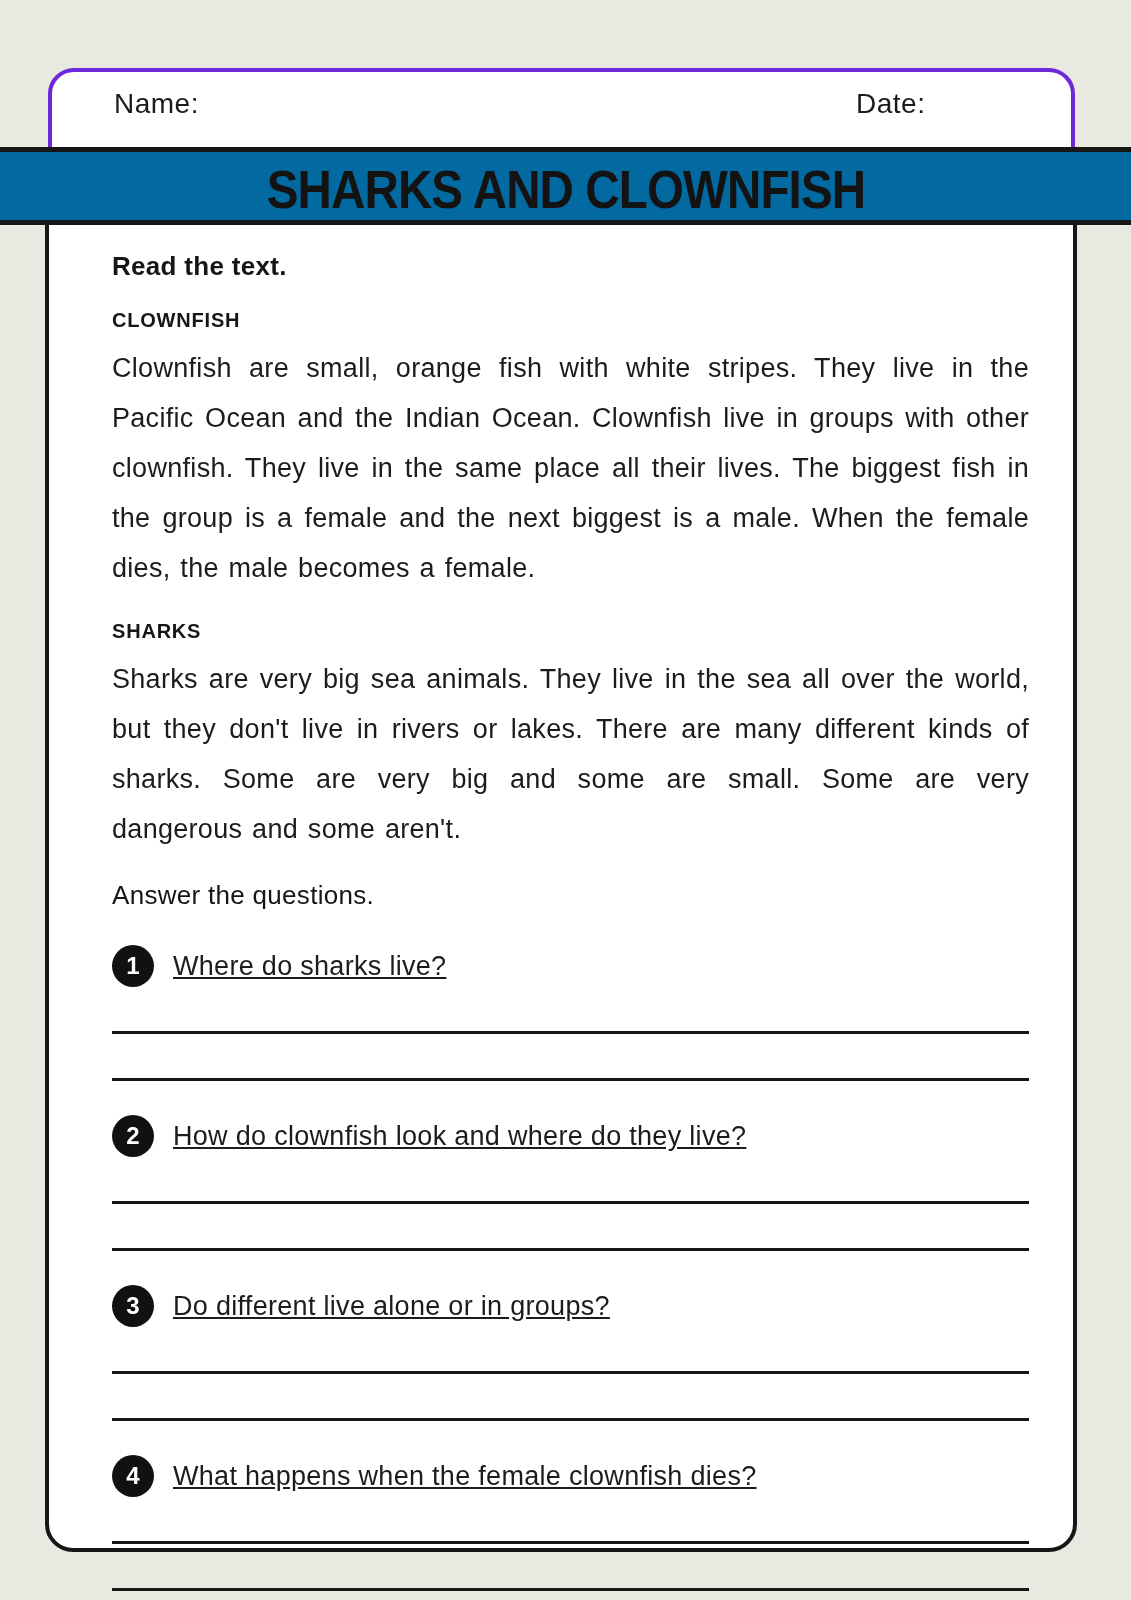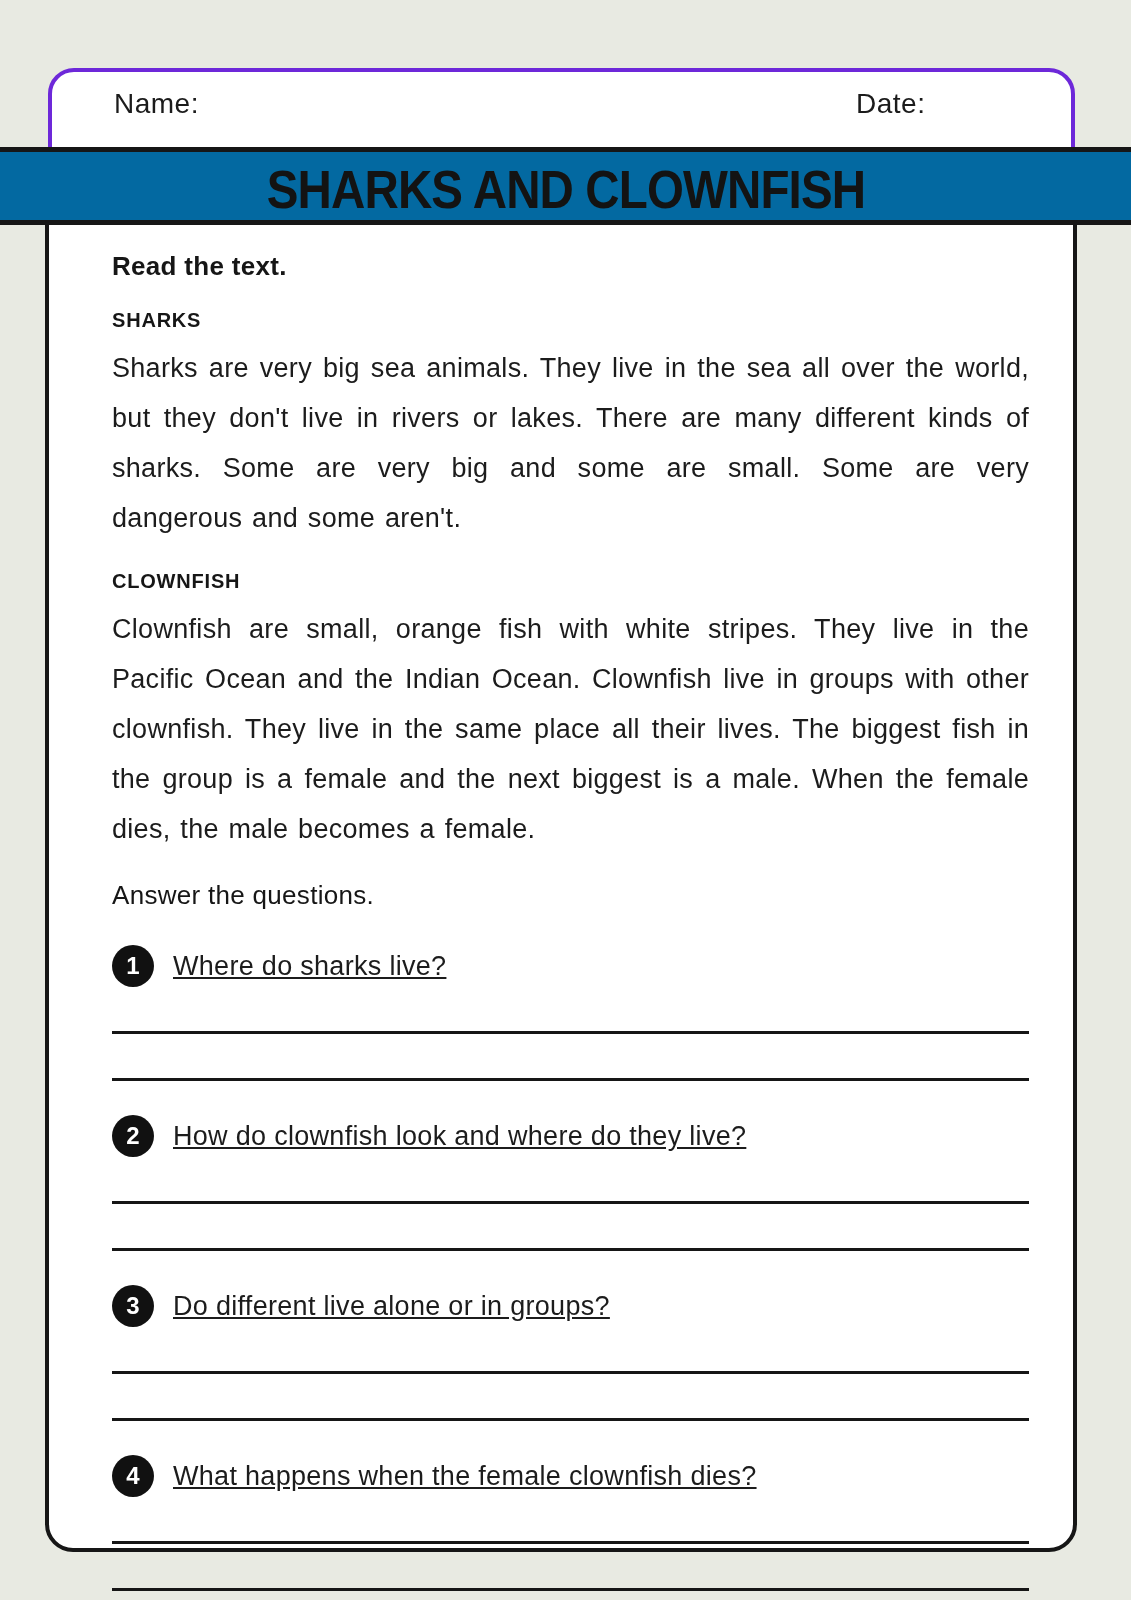--- a/index.html
+++ b/index.html
@@ -143,29 +143,29 @@
 
 <div class="title-band">
   <div class="page-title">SHARKS AND CLOWNFISH</div>
 </div>
 
 <div class="main-box">
 
   <div class="instruction">Read the text.</div>
 
   <div>
+    <div class="passage-heading">CLOWNFISH</div>
+    <div class="passage-body">Clownfish are small, orange fish with white stripes. They live in the Pacific Ocean and the Indian Ocean. Clownfish live in groups with other clownfish. They live in the same place all their lives. The biggest fish in the group is a female and the next biggest is a male. When the female dies, the male becomes a female.</div>
+  </div>
+
+  <div>
     <div class="passage-heading">SHARKS</div>
     <div class="passage-body">Sharks are very big sea animals. They live in the sea all over the world, but they don't live in rivers or lakes. There are many different kinds of sharks. Some are very big and some are small. Some are very dangerous and some aren't.</div>
   </div>
 
-  <div>
-    <div class="passage-heading">CLOWNFISH</div>
-    <div class="passage-body">Clownfish are small, orange fish with white stripes. They live in the Pacific Ocean and the Indian Ocean. Clownfish live in groups with other clownfish. They live in the same place all their lives. The biggest fish in the group is a female and the next biggest is a male. When the female dies, the male becomes a female.</div>
-  </div>
-
   <div class="answer-instruction">Answer the questions.</div>
 
   <div class="question-block">
     <div class="question-row">
       <div class="q-badge">1</div>
       <div class="q-text">Where do sharks live?</div>
     </div>
     <div class="answer-line"></div>
     <div class="answer-line"></div>
   </div>

